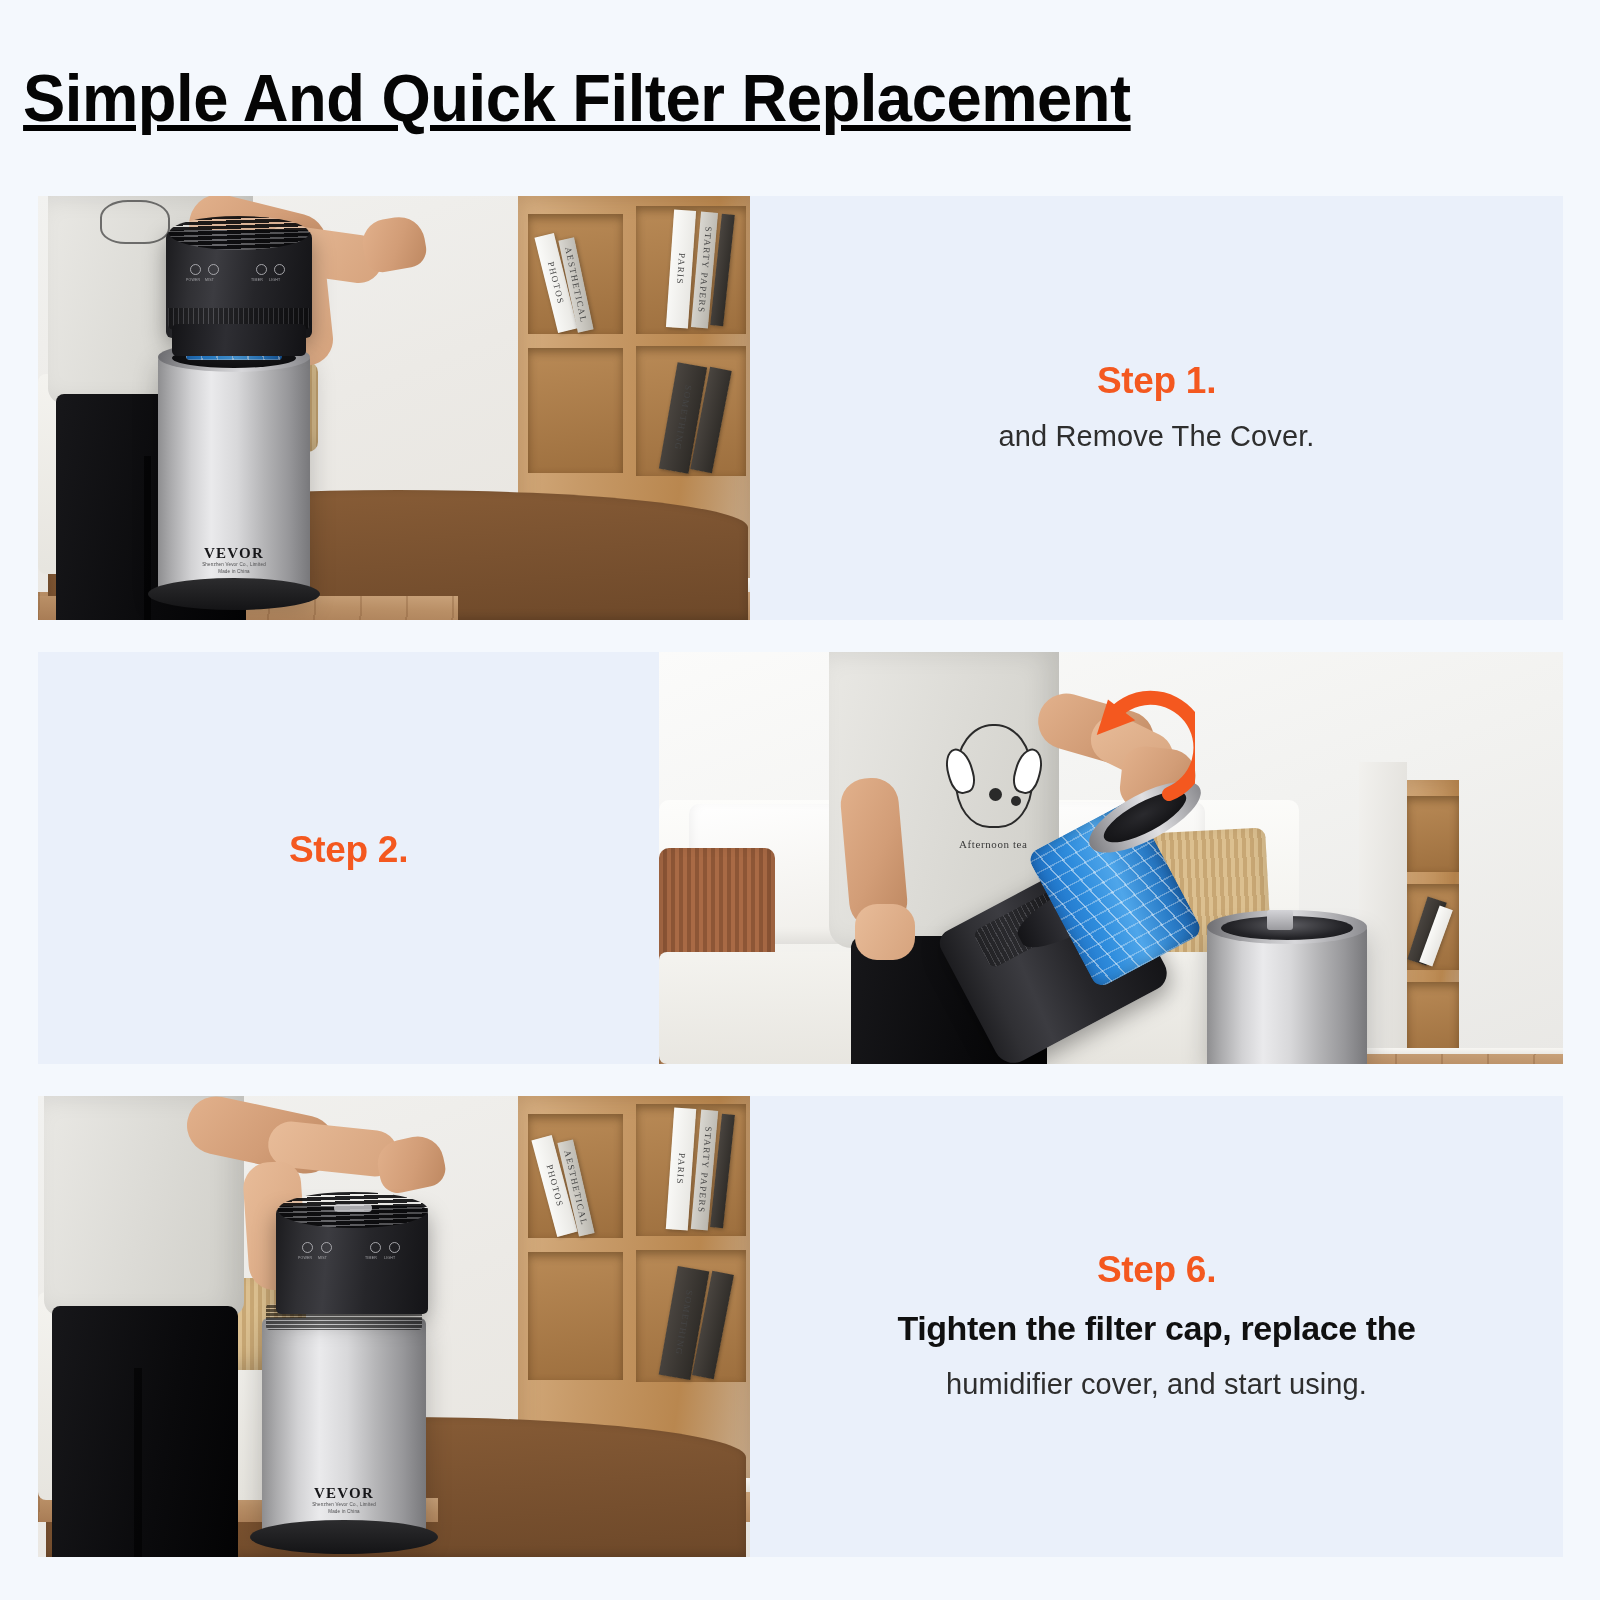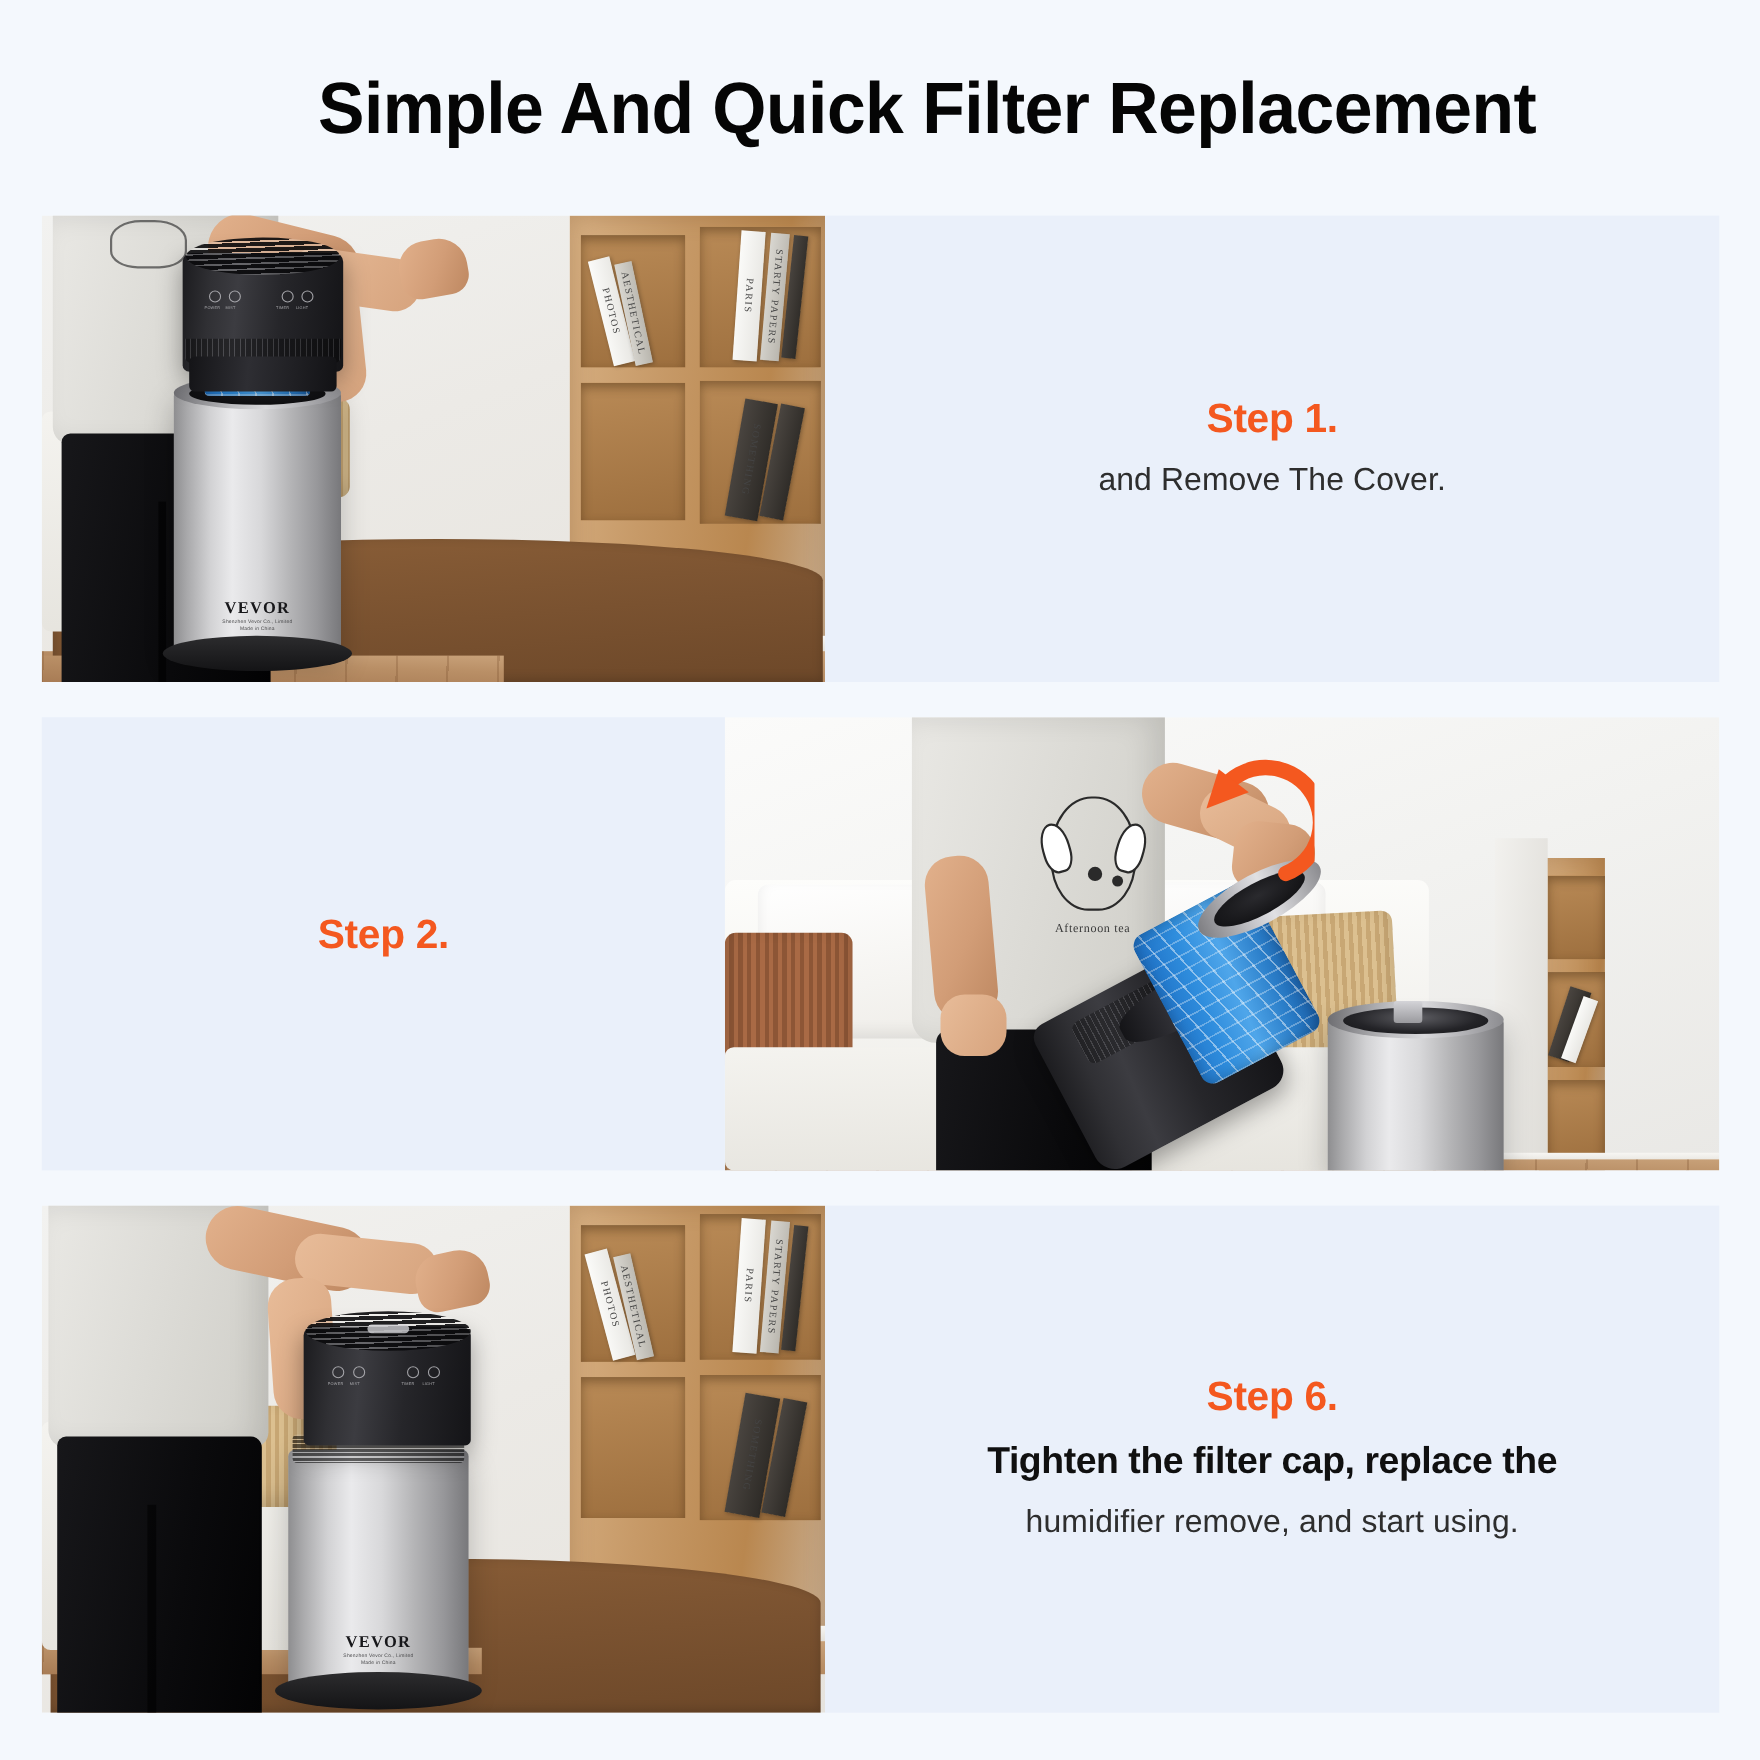--- a/index.html
+++ b/index.html
@@ -7,21 +7,21 @@
   body {
     background:#f4f8fd;
     font-family:"Liberation Sans", sans-serif;
     overflow:hidden;
     position:relative;
   }
 
   
   .title-bar{
     position:absolute; left:0; top:0; width:1420px; height:196px;
-    display:flex; align-items:center; justify-content:flex-end;
+    display:flex; align-items:center; justify-content:flex-start;text-decoration:underline;
   }
   .title{
     font-size:66px; font-weight:700; color:#050505;
     letter-spacing:-0.5px; white-space:nowrap;
     transform:scaleX(0.96);
   }
 
   
   .row{ position:absolute; left:38px; width:1525px; }
   #row1{ top:196px;  height:424px; }
@@ -448,17 +448,17 @@
         <span class="ctrl-lbl" style="left:260px;top:160px;">POWER</span>
         <span class="ctrl-lbl" style="left:280px;top:160px;">MIST</span>
         <span class="ctrl-lbl" style="left:327px;top:160px;">TIMER</span>
         <span class="ctrl-lbl" style="left:346px;top:160px;">LIGHT</span>
       </div>
     </div>
 
     <div class="textcell">
       <div class="step-label">Step 6.</div>
       <div class="step-main">Tighten the filter cap, replace the</div>
-      <div class="step-sub">humidifier remove, and start using.</div>
+      <div class="step-sub">humidifier cover, and start using.</div>
     </div>
 
   </div>
 </section>
 
 </body></html>

